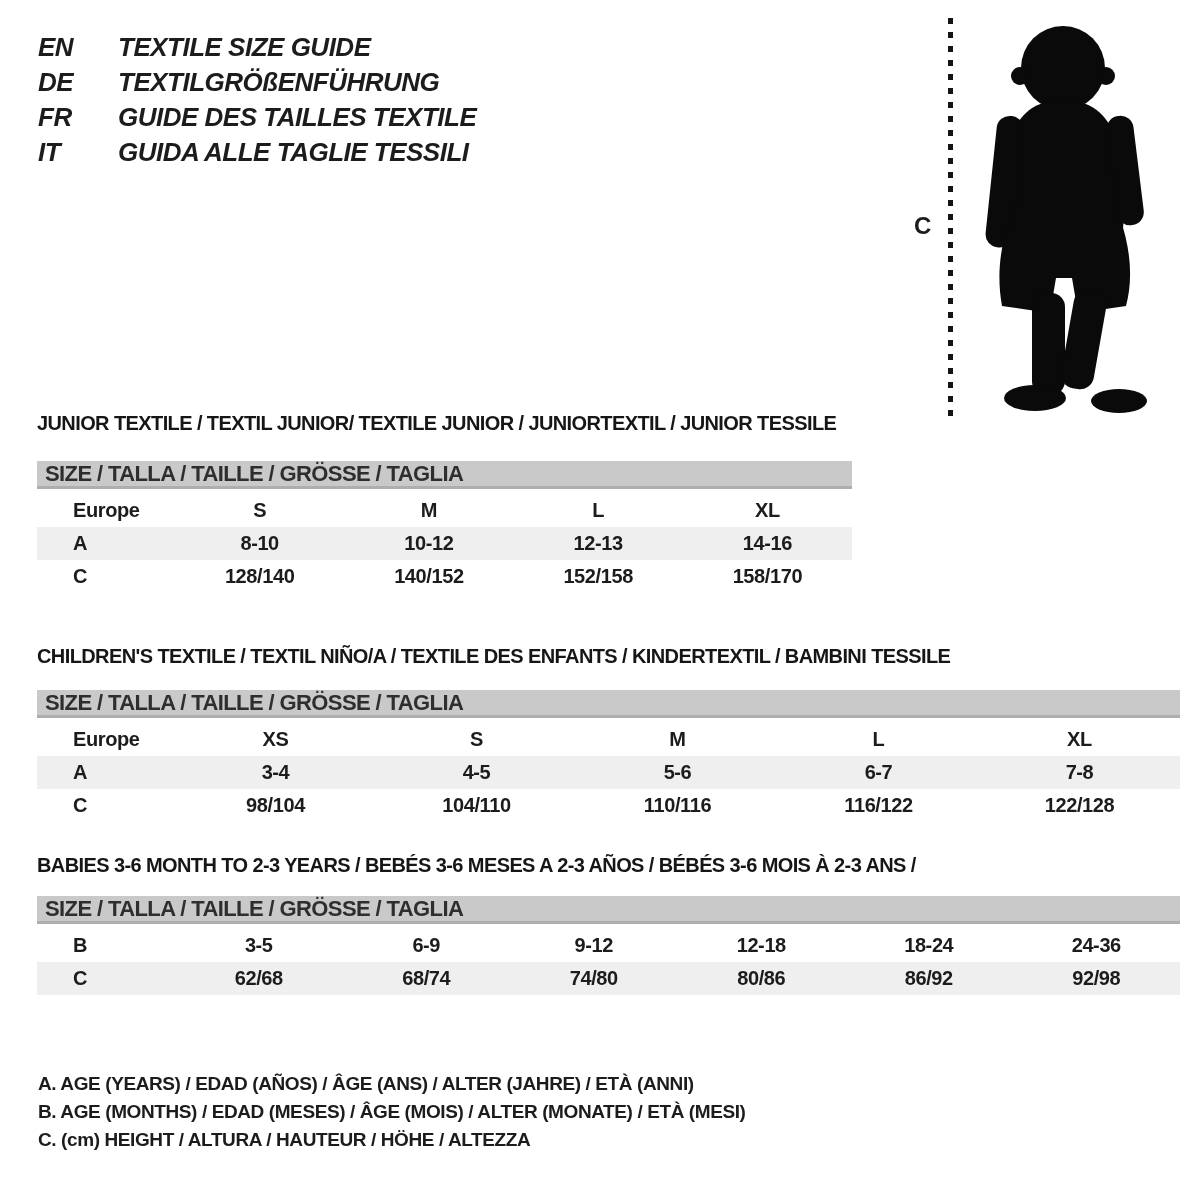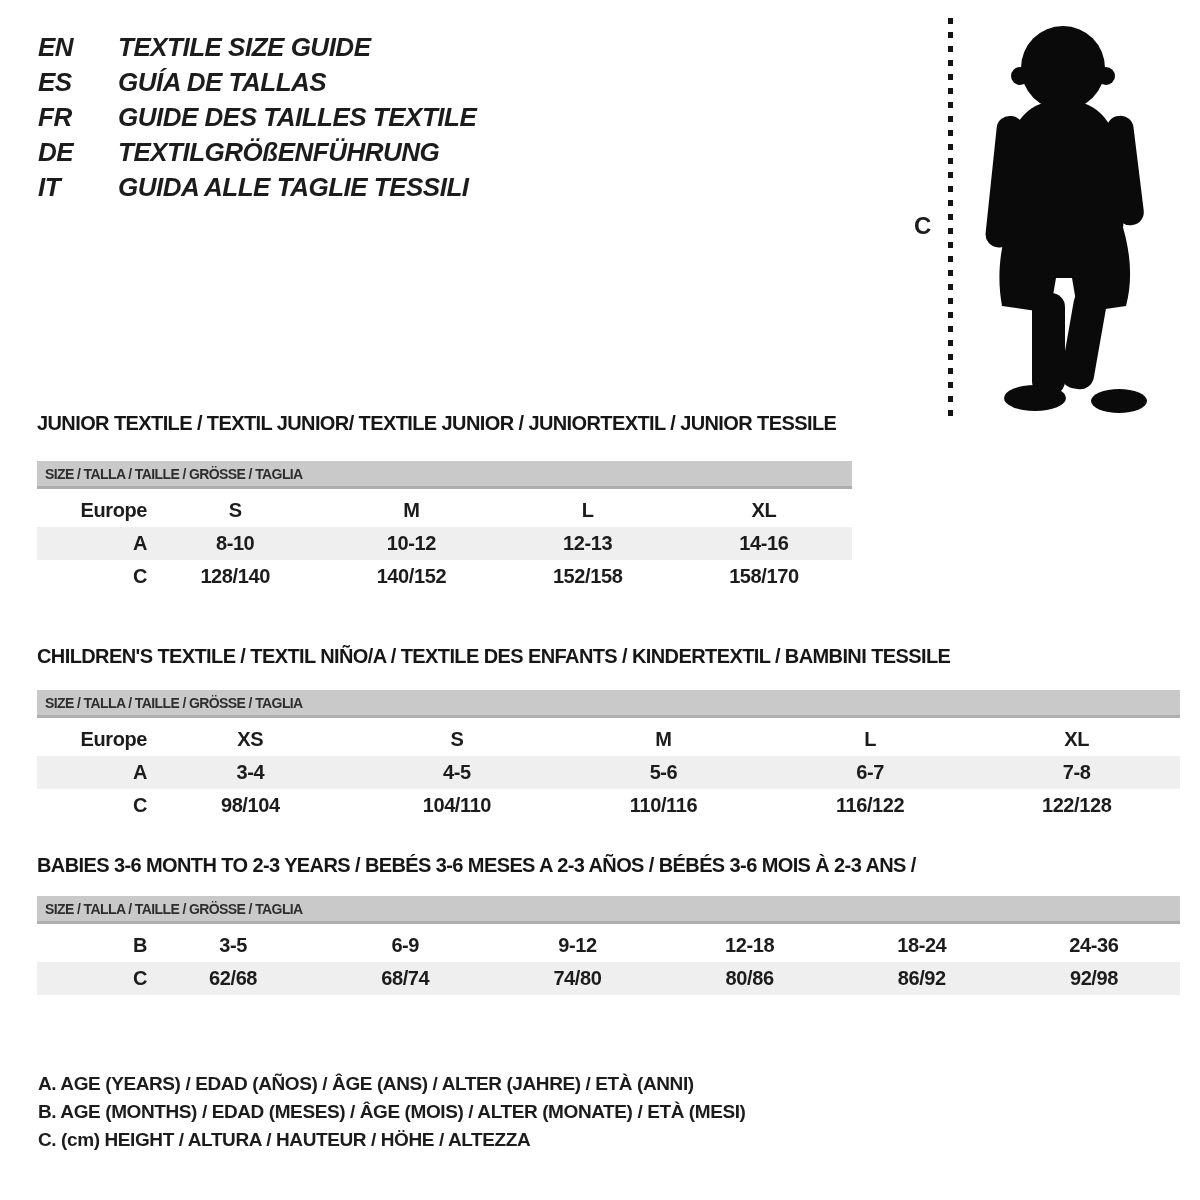--- a/index.html
+++ b/index.html
@@ -43,34 +43,34 @@
     line-height: 31px;
     color: #161616;
   }
   .size-table { margin-top: 0; }
   .size-bar {
     background: #c9c9c9;
     border-bottom: 3px solid #aeaeae;
     height: 28px;
     display: flex; align-items: center;
     padding-left: 8px;
-    font-size: 14px; font-weight: 700;
+    font-size: 22px; font-weight: 700;
     letter-spacing: -0.6px;
     color: #2e2e2e;
   }
   .t-body { width: 100%; }
   .t-row {
     display: flex; align-items: center;
     height: 33px;
     font-size: 20px; font-weight: 700;
     letter-spacing: -0.4px;
   }
   .t-row.shaded { background: #efefef; }
   .cell { flex: 1; text-align: center; }
-  .cell.label-cell { flex: 0 0 110px; text-align: right; padding-left: 8px; }
+  .cell.label-cell { flex: 0 0 110px; text-align: left; padding-left: 8px; margin-left: 28px; }
   
   #section-junior   { top: 408px; width: 815px; }
   #section-junior   .size-table { margin-top: 22px; }
   #section-children { top: 641px; width: 1143px; }
   #section-children .size-table { margin-top: 18px; }
   #section-babies   { top: 850px; width: 1143px; }
   #section-babies   .size-table { margin-top: 15px; }
   
   .size-bar { margin-bottom: 5px; }
   
@@ -83,30 +83,26 @@
 </style>
 </head>
 <body>
 
 <div class="lang-block">
   <div class="lang-row">
     <span class="lang-code">EN</span>
     <span class="lang-label">TEXTILE SIZE GUIDE</span>
   </div>
   <div class="lang-row">
-    <span class="lang-code">ES</span>
-    <span class="lang-label">GUÍA DE TALLAS</span>
+    <span class="lang-code">DE</span>
+    <span class="lang-label">TEXTILGRÖßENFÜHRUNG</span>
   </div>
   <div class="lang-row">
     <span class="lang-code">FR</span>
     <span class="lang-label">GUIDE DES TAILLES TEXTILE</span>
-  </div>
-  <div class="lang-row">
-    <span class="lang-code">DE</span>
-    <span class="lang-label">TEXTILGRÖßENFÜHRUNG</span>
   </div>
   <div class="lang-row">
     <span class="lang-code">IT</span>
     <span class="lang-label">GUIDA ALLE TAGLIE TESSILI</span>
   </div>
 </div>
 
 <div class="figure-area">
   <span class="measure-label">C</span>
   <div class="measure-line"></div>

